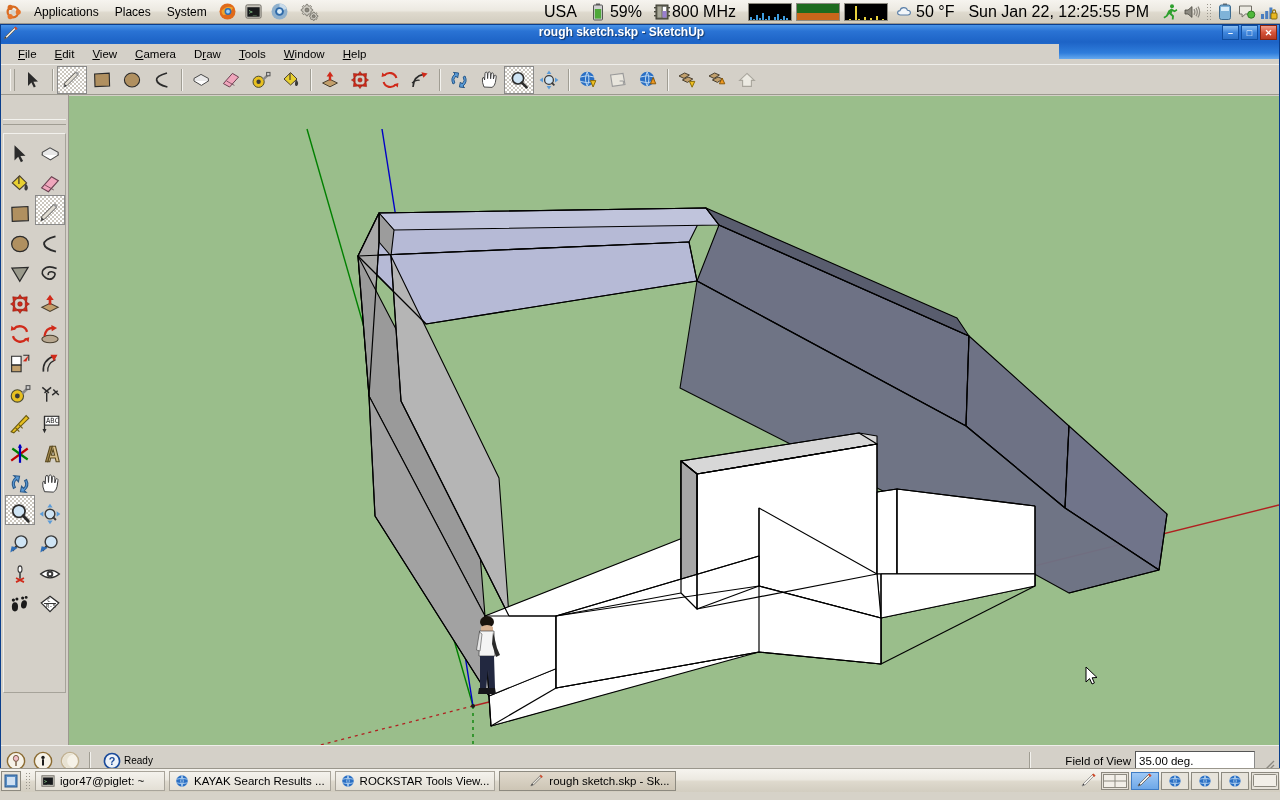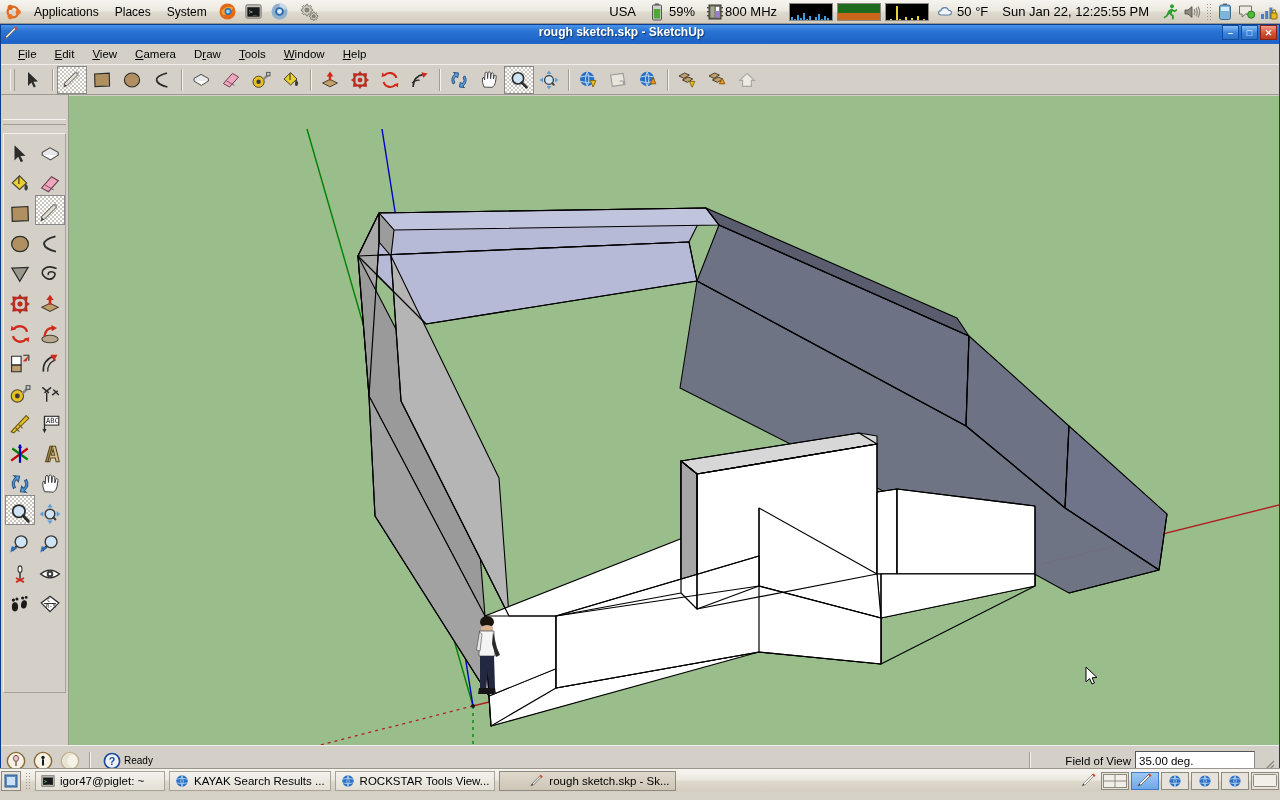--- a/index.html
+++ b/index.html
@@ -25,21 +25,21 @@
   .panel-menu {
     padding: 2px 7px; margin: 0 1px;
     font-size: 12px; cursor: default; white-space: nowrap;
   }
   .panel-launcher {
     width: 22px; height: 22px;
     display: flex; align-items: center; justify-content: center;
     margin: 0 2px;
   }
   .panel-spacer { flex: 1 1 auto; }
-  .panel-text { padding: 0 6px; font-size: 13px; white-space: nowrap; text-align: right; }
+  .panel-text { padding: 0 6px; font-size: 16px; white-space: nowrap; text-align: right; }
   .panel-sep { width: 4px; }
   .tray-ico { width: 20px; height: 20px; display:flex; align-items:center; justify-content:center; margin: 0 1px; }
   .graph-box { width: 44px; height: 18px; border: 1px solid #8d8a80; background: #000; margin: 0 2px; position: relative; overflow: hidden; }
 
   
   #su-window {
     position: absolute; left: 0; top: 24px;
     width: 1280px; height: 752px;
     background: #d4d0c8;
     border: 1px solid #0a3e8c;
@@ -59,21 +59,21 @@
     width: 17px; height: 15px; margin-right: 2px;
     background: linear-gradient(to bottom, #8cc0f2, #3f86dd 50%, #2b6fc6);
     border: 1px solid #0f4da0;
     color: #fff; font-size: 9px; font-weight: bold;
     display: flex; align-items: center; justify-content: center;
     cursor: default;
   }
   #su-titleicon { width: 20px; height: 17px; display:flex; align-items:center; justify-content:center; }
 
   #su-menubar {
-    position: absolute; left: 0; top: 19px; width: 1278px; height: 20px;
+    position: absolute; left: 0; top: 19px; width: 1058px; height: 20px;
     background: #d4d0c8;
     display: flex; align-items: center;
     padding-left: 8px;
   }
   .mi { padding: 2px 9px; font-size: 11.5px; color: #000; cursor: default; }
   .mi u { text-decoration: underline; }
 
   #su-toolbar {
     position: absolute; left: 0; top: 39px; width: 1278px; height: 31px;
     background: #d4d0c8;

